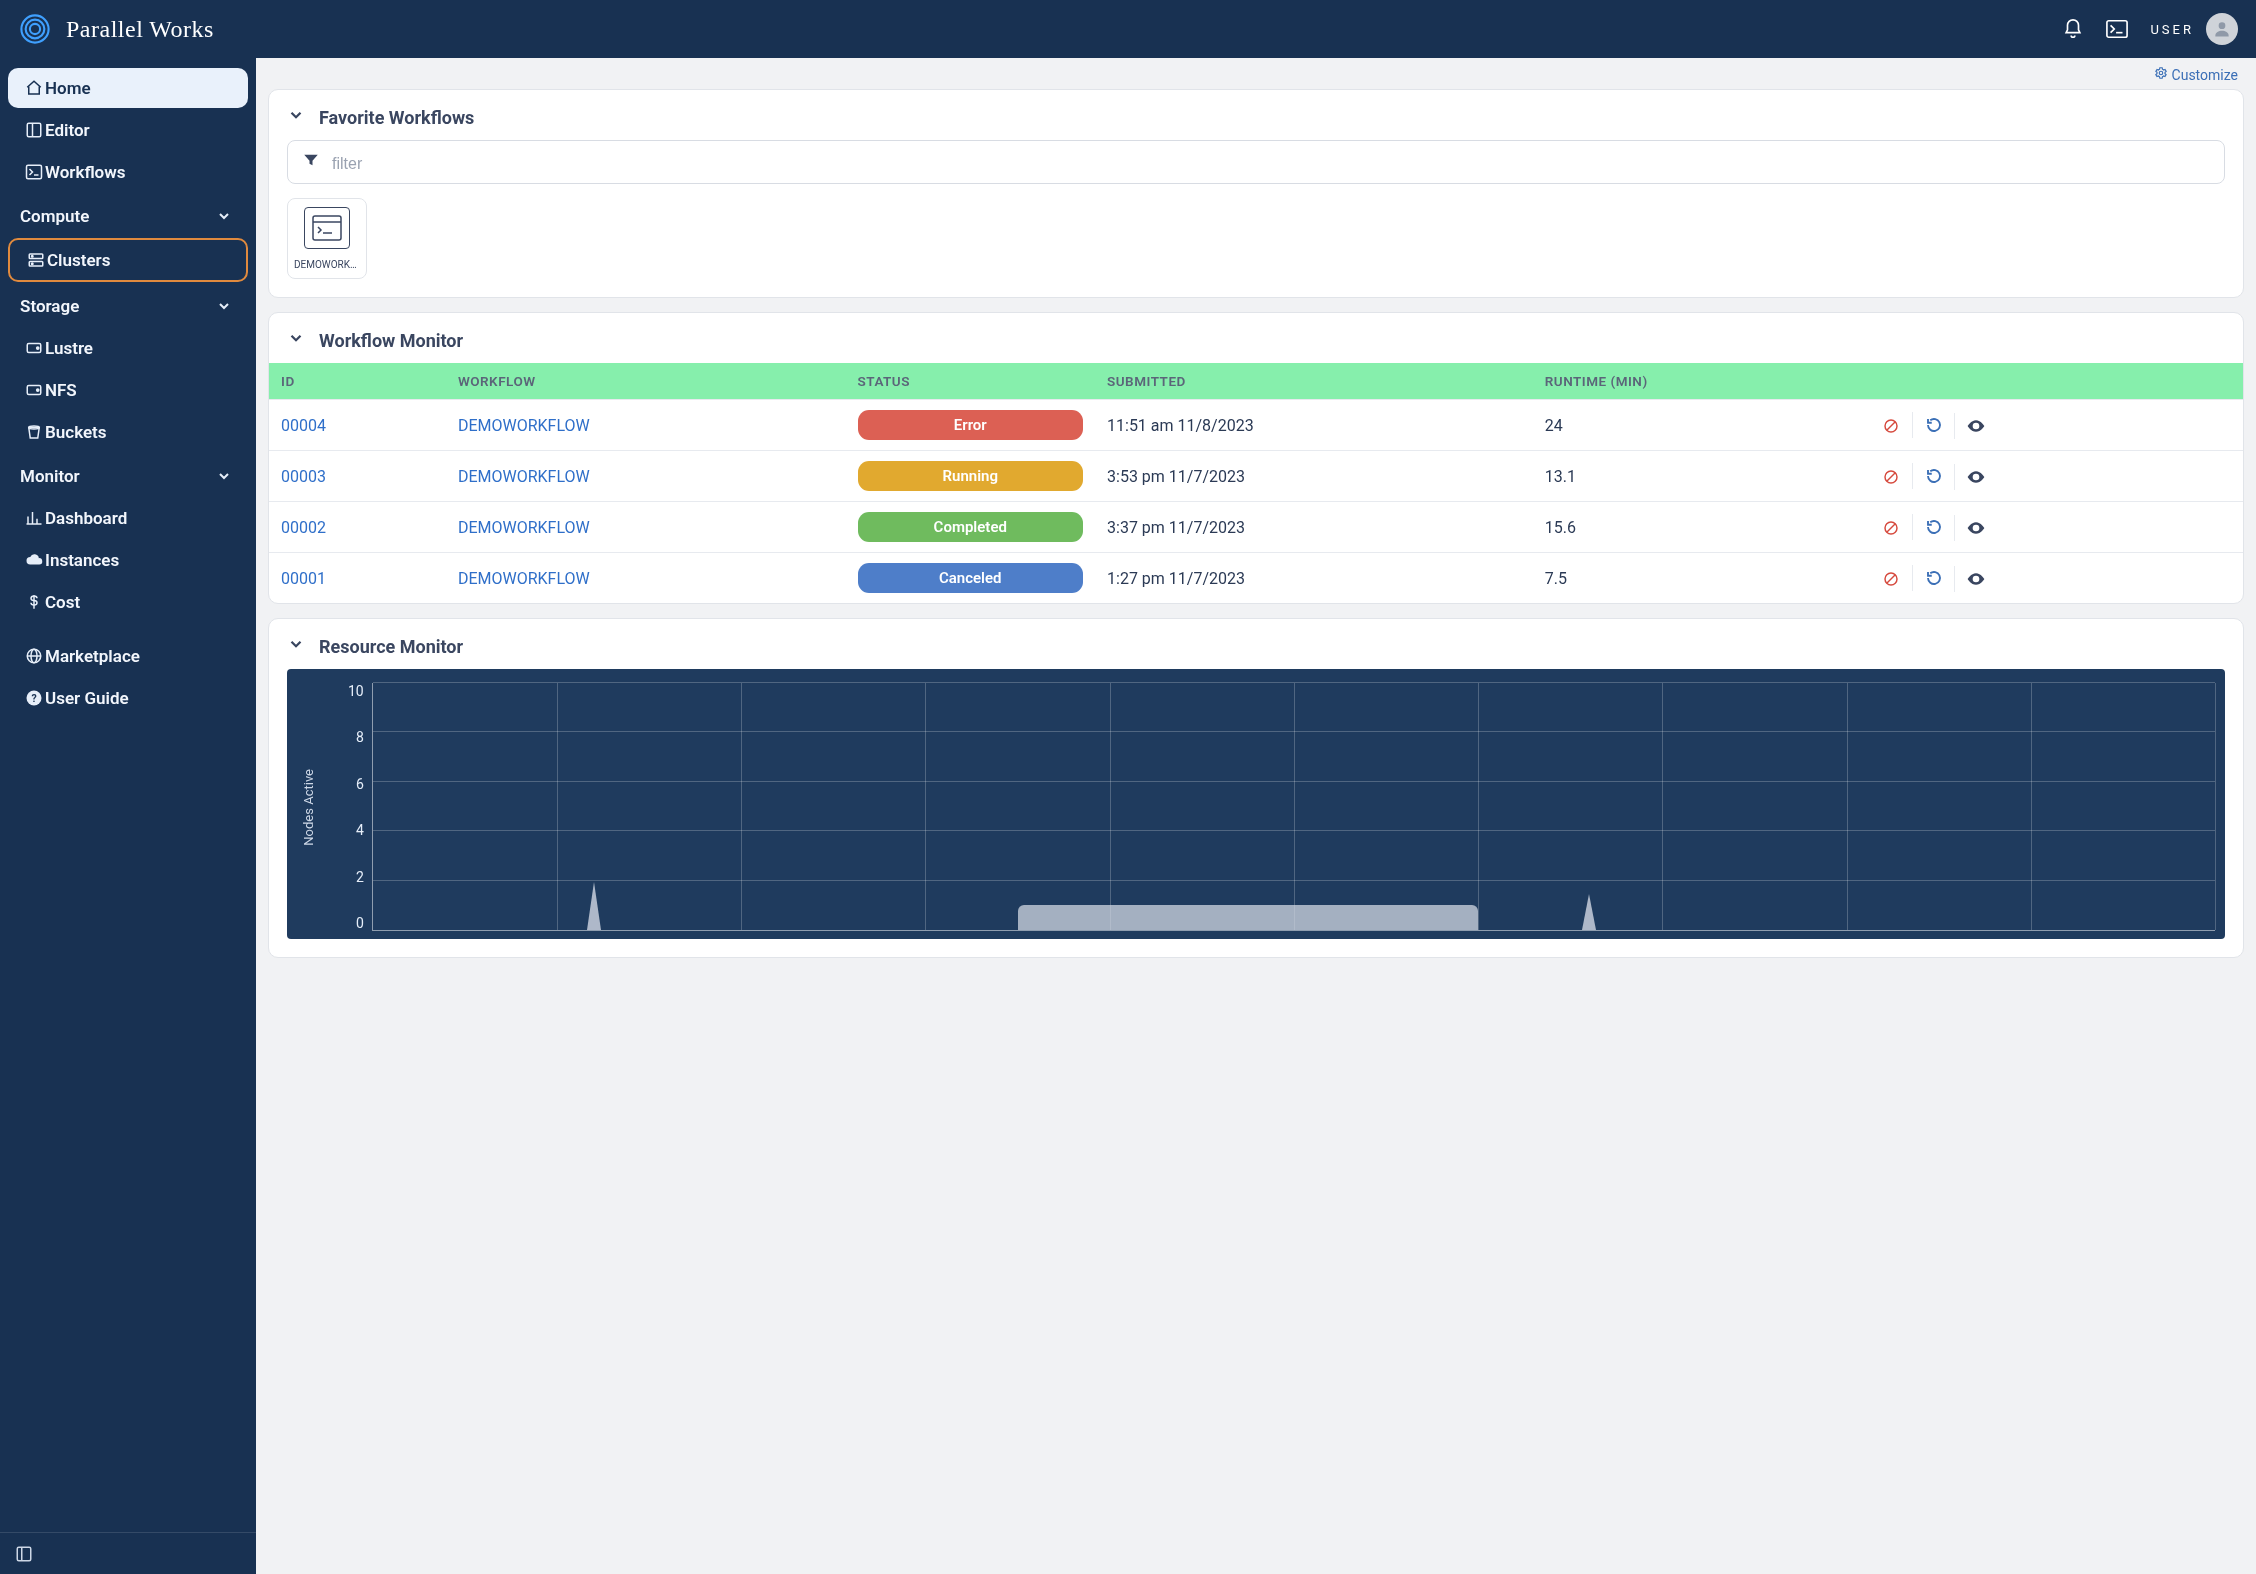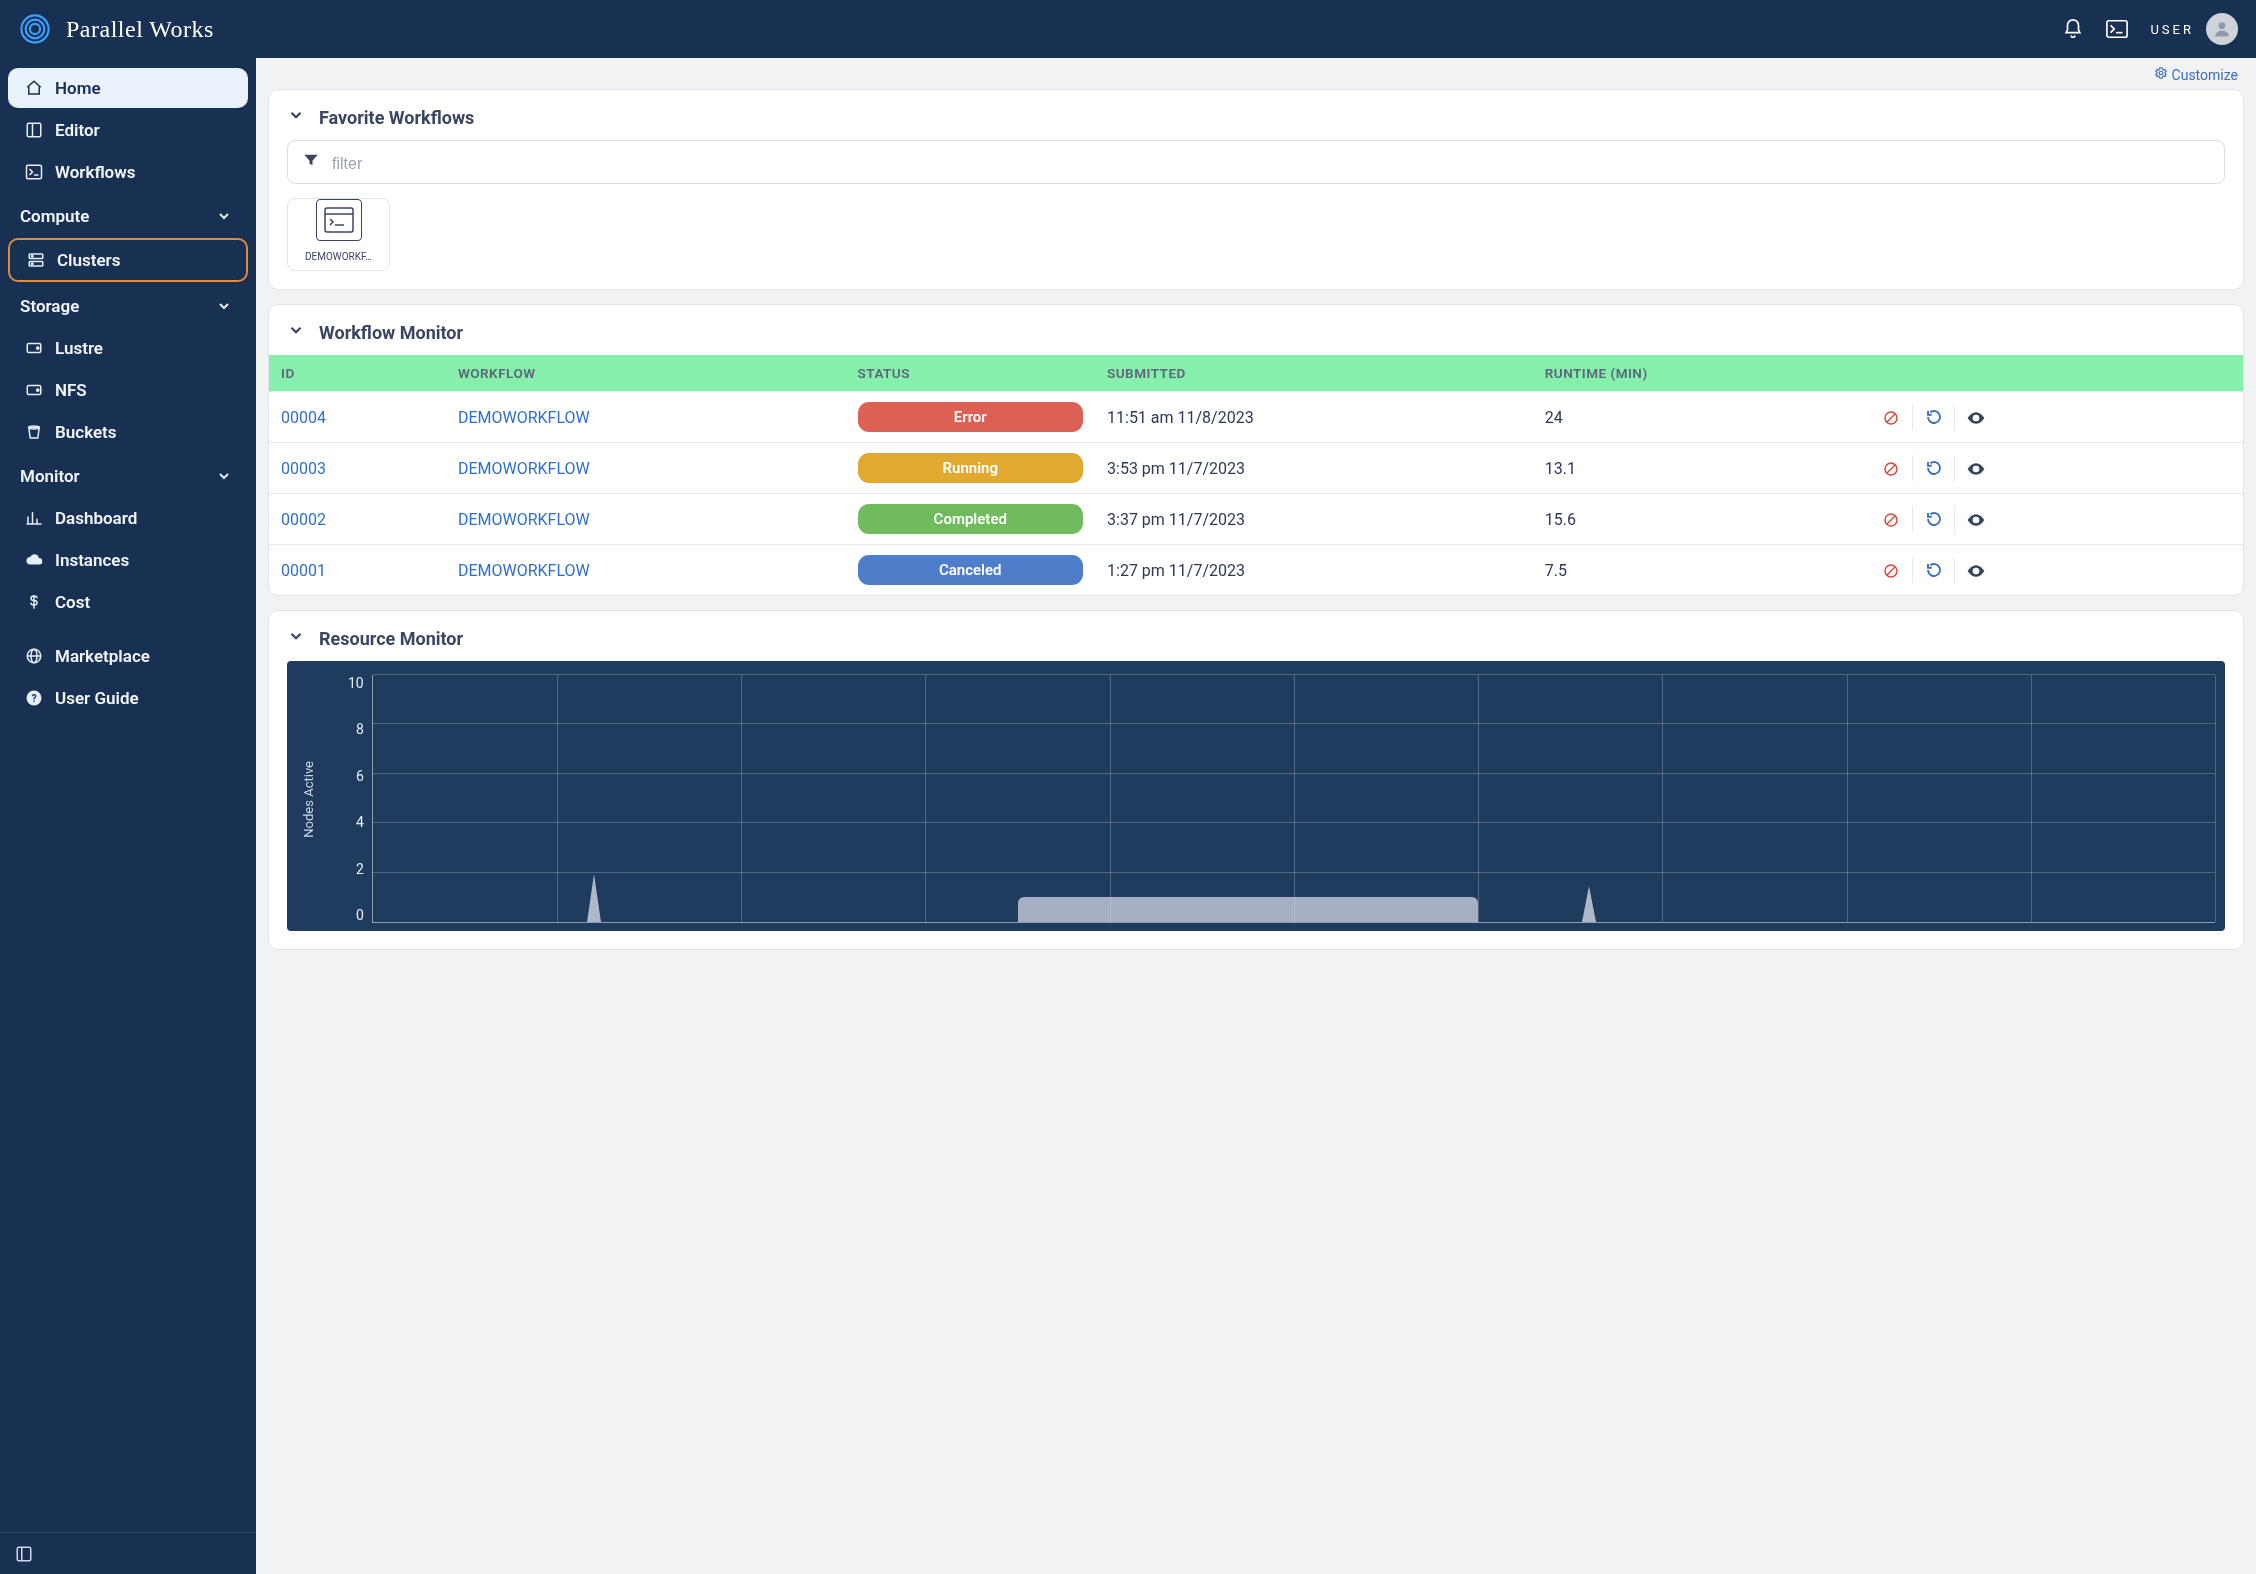--- a/index.html
+++ b/index.html
@@ -62,21 +62,21 @@
   .sidebar-footer {
     height: 42px;
     border-top: 1px solid rgba(255,255,255,0.12);
     display: flex;
     align-items: center;
     padding: 0 14px;
   }
   .nav-item, .nav-section {
     display: flex;
     align-items: center;
-    gap: 11px;
+    gap: 1px;
     padding: 10px 16px;
     font-size: 17px;
     cursor: pointer;
     border-radius: 10px;
     margin: 2px 8px;
     font-weight: 600;
     color: #f2f6fc;
   }
   .nav-section {
     justify-content: space-between;
@@ -152,24 +152,24 @@
   }
   .filter-input input::placeholder { color: #9aa2b1; }
 
   .fav-cards {
     display: flex;
     gap: 14px;
     padding: 0 18px 18px 18px;
     flex-wrap: wrap;
   }
   .fav-card {
-    width: 103px;
+    width: 80px;
     border: 1px solid #e1e4e9;
     border-radius: 8px;
-    padding: 0 6px 8px 6px;
+    padding: 8px 6px 8px 6px;
     display: flex;
     flex-direction: column;
     align-items: center;
     gap: 10px;
     cursor: pointer;
   }
   .fav-card-icon {
     width: 46px; height: 42px;
     border: 1.5px solid #3a4660; border-radius: 4px;
     display: flex; align-items: center; justify-content: center;

